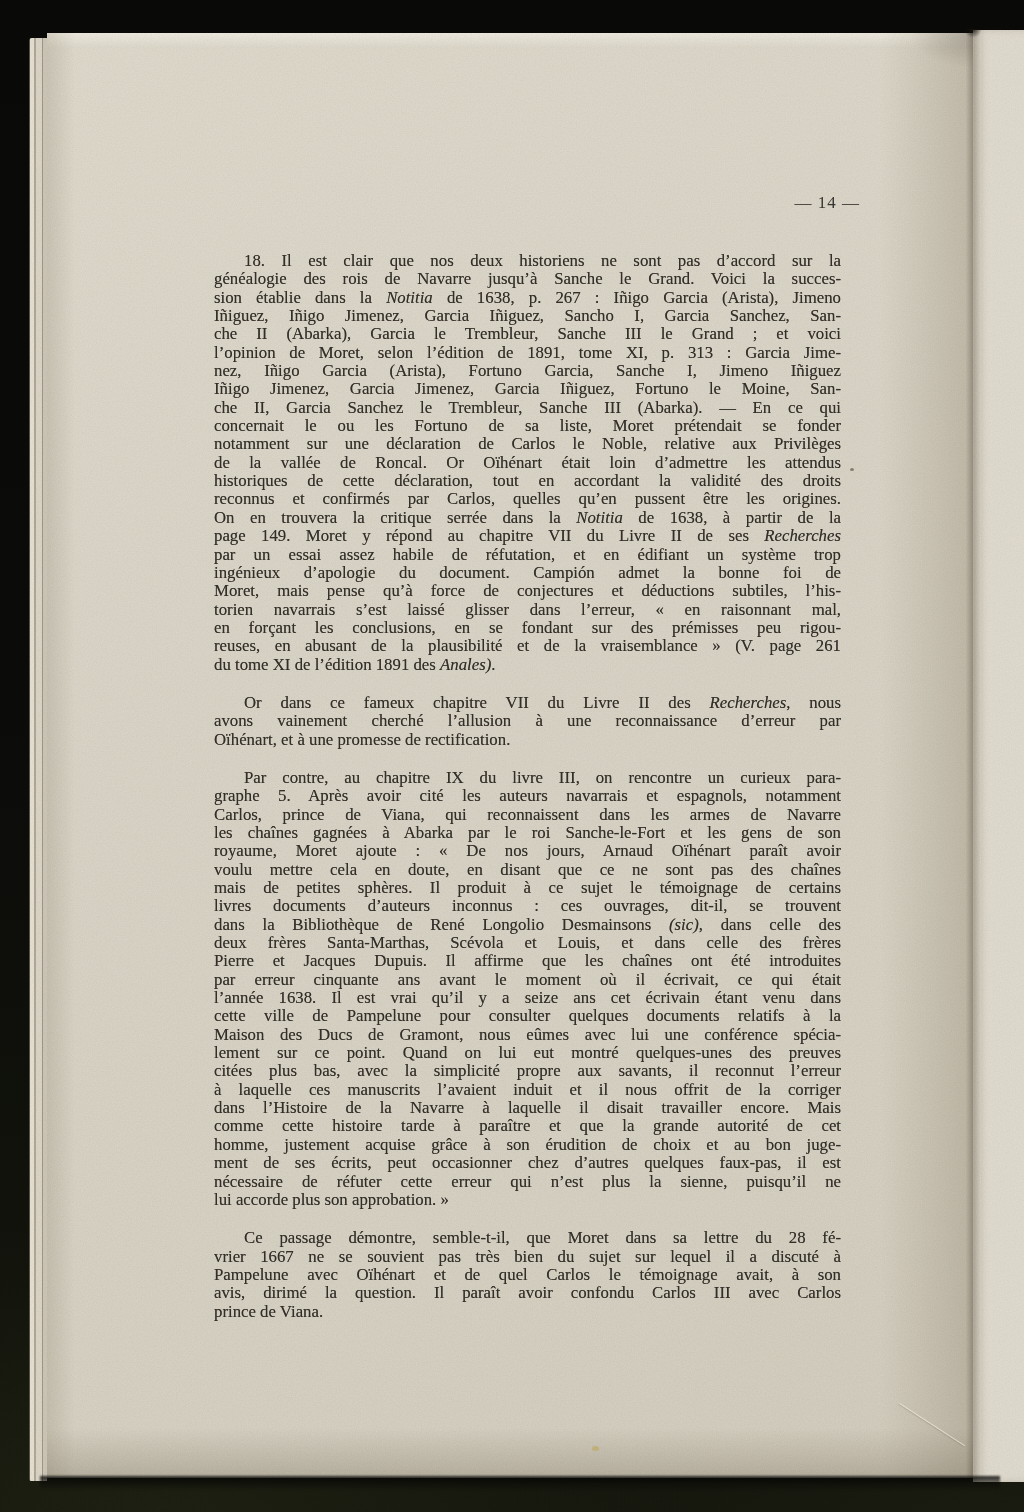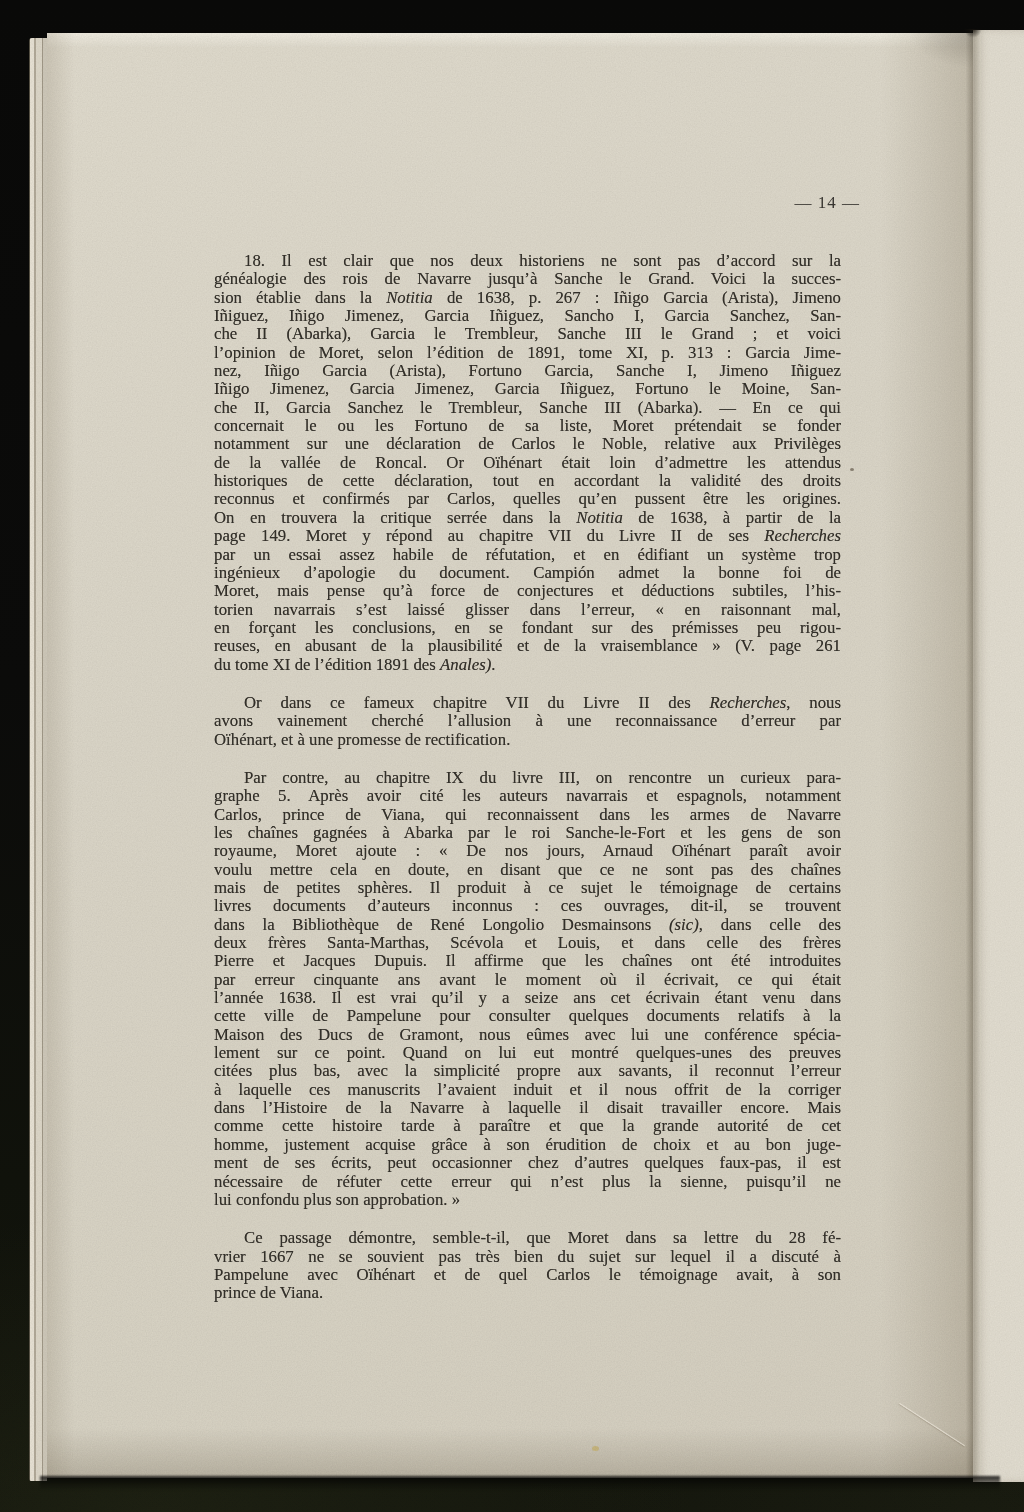--- a/index.html
+++ b/index.html
@@ -147,26 +147,27 @@
       <div class="line"><span>cette ville de Pampelune pour consulter quelques documents relatifs à la</span></div>
       <div class="line"><span>Maison des Ducs de Gramont, nous eûmes avec lui une conférence spécia-</span></div>
       <div class="line"><span>lement sur ce point. Quand on lui eut montré quelques-unes des preuves</span></div>
       <div class="line"><span>citées plus bas, avec la simplicité propre aux savants, il reconnut l’erreur</span></div>
       <div class="line"><span>à laquelle ces manuscrits l’avaient induit et il nous offrit de la corriger</span></div>
       <div class="line"><span>dans l’Histoire de la Navarre à laquelle il disait travailler encore. Mais</span></div>
       <div class="line"><span>comme cette histoire tarde à paraître et que la grande autorité de cet</span></div>
       <div class="line"><span>homme, justement acquise grâce à son érudition de choix et au bon juge-</span></div>
       <div class="line"><span>ment de ses écrits, peut occasionner chez d’autres quelques faux-pas, il est</span></div>
       <div class="line"><span>nécessaire de réfuter cette erreur qui n’est plus la sienne, puisqu’il ne</span></div>
-      <div class="line end"><span>lui confondu plus son approbation. »</span></div>
+      <div class="line end"><span>lui accorde plus son approbation. »</span></div>
     </div>
     <div class="paragraph">
       <div class="line first"><span>Ce passage démontre, semble-t-il, que Moret dans sa lettre du 28 fé-</span></div>
       <div class="line"><span>vrier 1667 ne se souvient pas très bien du sujet sur lequel il a discuté à</span></div>
       <div class="line"><span>Pampelune avec Oïhénart et de quel Carlos le témoignage avait, à son</span></div>
+      <div class="line"><span>avis, dirimé la question. Il paraît avoir confondu Carlos III avec Carlos</span></div>
       <div class="line end"><span>prince de Viana.</span></div>
     </div>
   </div>
 
 <div class="speck-dark"></div>
 <div class="speck-yellow"></div>
 <div class="wrinkle"></div>
 
 <svg class="grain" width="1024" height="1512" aria-hidden="true">
   <filter id="g">

